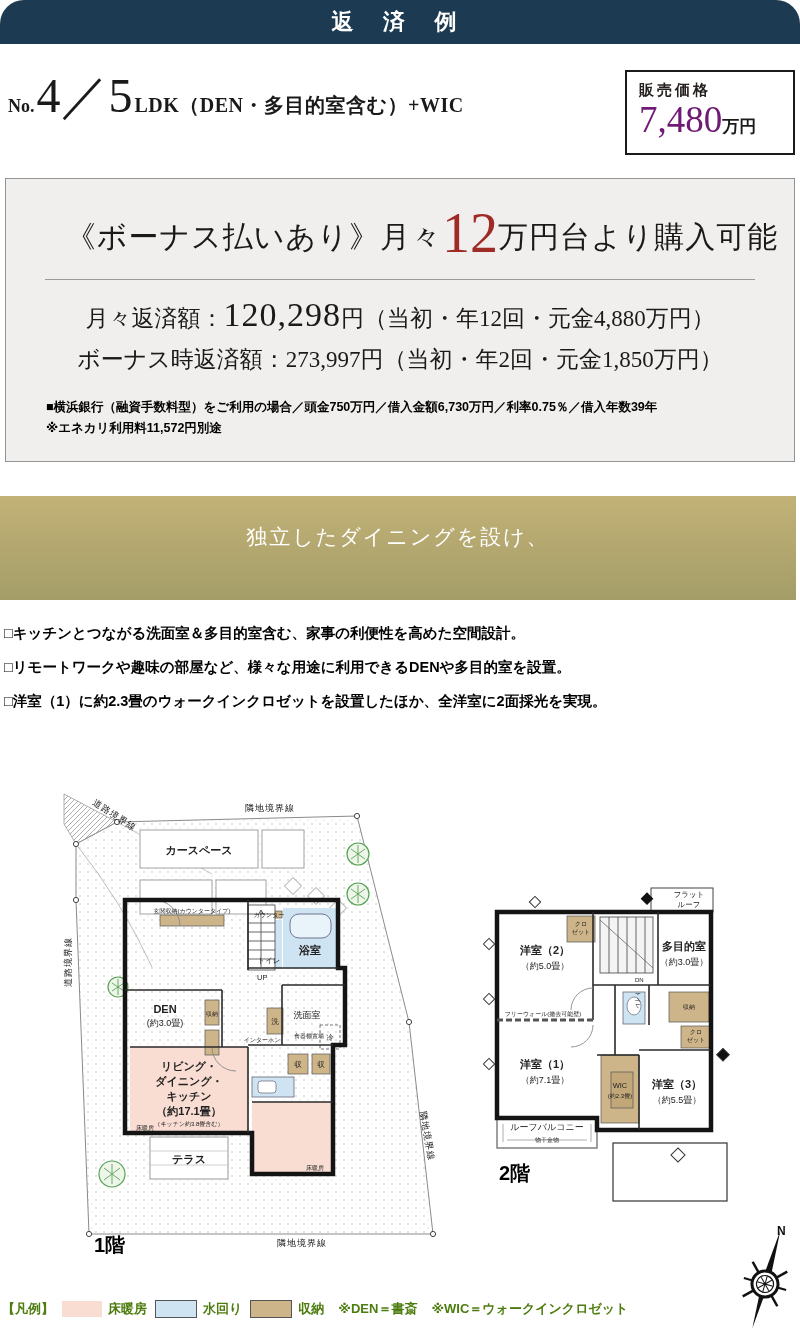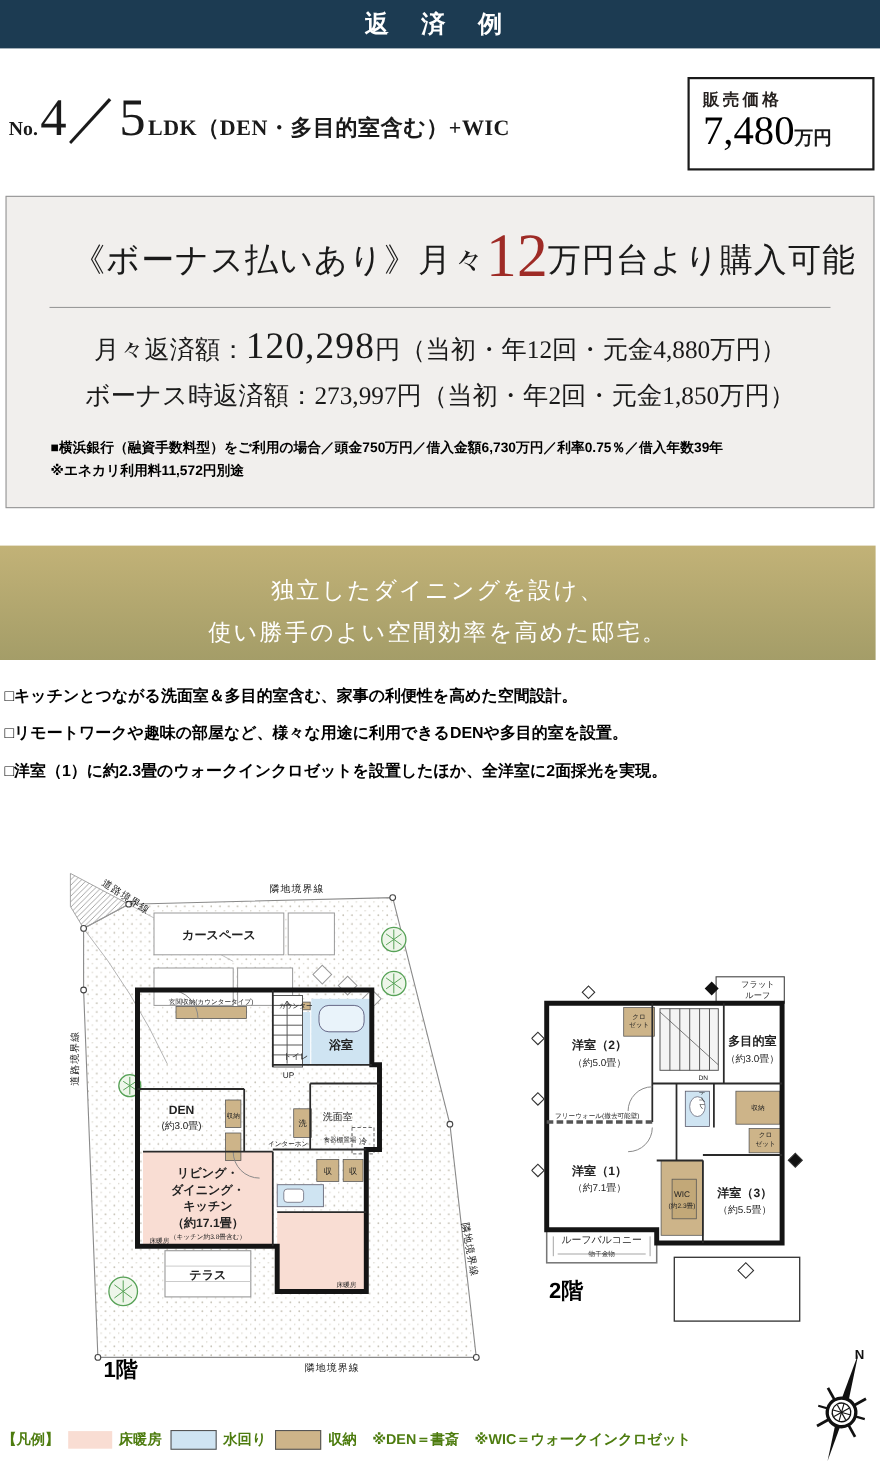--- a/index.html
+++ b/index.html
@@ -1,33 +1,33 @@
 <!DOCTYPE html>
 <html><head>
 <meta charset="utf-8">
 <style>
   html,body{margin:0;padding:0;background:#fff;}
   .canvas{position:relative;width:800px;height:1332px;background:#fff;overflow:hidden;
-          font-family:"Liberation Serif","DejaVu Serif",serif;color:#1a1a1a;}
+          font-family:"Liberation Serif","DejaVu Serif",serif;color:#1a1a1a;border-radius:24px;}
 
   
   .titlebar{position:absolute;left:0;top:0;width:800px;height:44px;background:#1c3b52;
             color:#fff;text-align:center;line-height:44px;font-size:22px;letter-spacing:12px;font-weight:bold;}
 
   
-  .heading{position:absolute;left:8px;top:84px;display:flex;align-items:baseline;white-space:nowrap;}
+  .heading{position:absolute;left:8px;top:72px;display:flex;align-items:baseline;white-space:nowrap;}
   .heading .no{font-size:18px;font-weight:bold;}
   .heading .num{font-size:48px;line-height:1;margin:0 2px;}
   .heading .type{font-size:20px;font-weight:bold;letter-spacing:0.5px;}
 
   
   .pricebox{position:absolute;left:625px;top:70px;width:170px;height:85px;border:2px solid #1a1a1a;
             background:#fff;box-sizing:border-box;padding:9px 12px 16px 12px;}
   .pricebox .plabel{font-size:15px;font-weight:bold;letter-spacing:3px;color:#26211f;}
-  .pricebox .pval{font-size:37px;color:#000000;line-height:1.1;}
+  .pricebox .pval{font-size:37px;color:#701a75;line-height:1.1;}
   .pricebox .punit{font-size:17px;font-weight:bold;color:#1a1a1a;}
 
   
   .repay{position:absolute;left:5px;top:178px;width:790px;height:284px;background:#f1efed;
          border:1px solid #949494;box-sizing:border-box;text-align:center;}
   .repay .headline{margin-top:26px;font-size:30px;letter-spacing:1px;margin-left:44px;}
   .repay .headline .big{font-size:56px;color:#9e2b26;line-height:1;vertical-align:-5px;letter-spacing:0;}
   .repay .divider{width:710px;height:1px;background:#9a9a9a;margin:18px auto 0 auto;}
   .repay .monthly{margin-top:16px;font-size:23px;}
   .repay .monthly .amt{font-size:34px;letter-spacing:1px;}
@@ -100,21 +100,20 @@
       <span>ボーナス時返済額：</span><span>273,997</span><span>円（当初・年2回・元金1,850万円）</span>
     </div>
     <div class="notes">
       <div>■横浜銀行（融資手数料型）をご利用の場合／頭金750万円／借入金額6,730万円／利率0.75％／借入年数39年</div>
       <div>※エネカリ利用料11,572円別途</div>
     </div>
   </div>
 
   <div class="goldbanner">
     <div>独立したダイニングを設け、</div>
-    <div>使い勝手のよい空間効率を高めた邸宅。</div>
   </div>
 
   <div class="features">
     <div>□キッチンとつながる洗面室＆多目的室含む、家事の利便性を高めた空間設計。</div>
     <div>□リモートワークや趣味の部屋など、様々な用途に利用できるDENや多目的室を設置。</div>
     <div>□洋室（1）に約2.3畳のウォークインクロゼットを設置したほか、全洋室に2面採光を実現。</div>
   </div>
 
   <svg class="plan plan1" width="398" height="472" viewBox="0 0 398 472">
     <defs>

